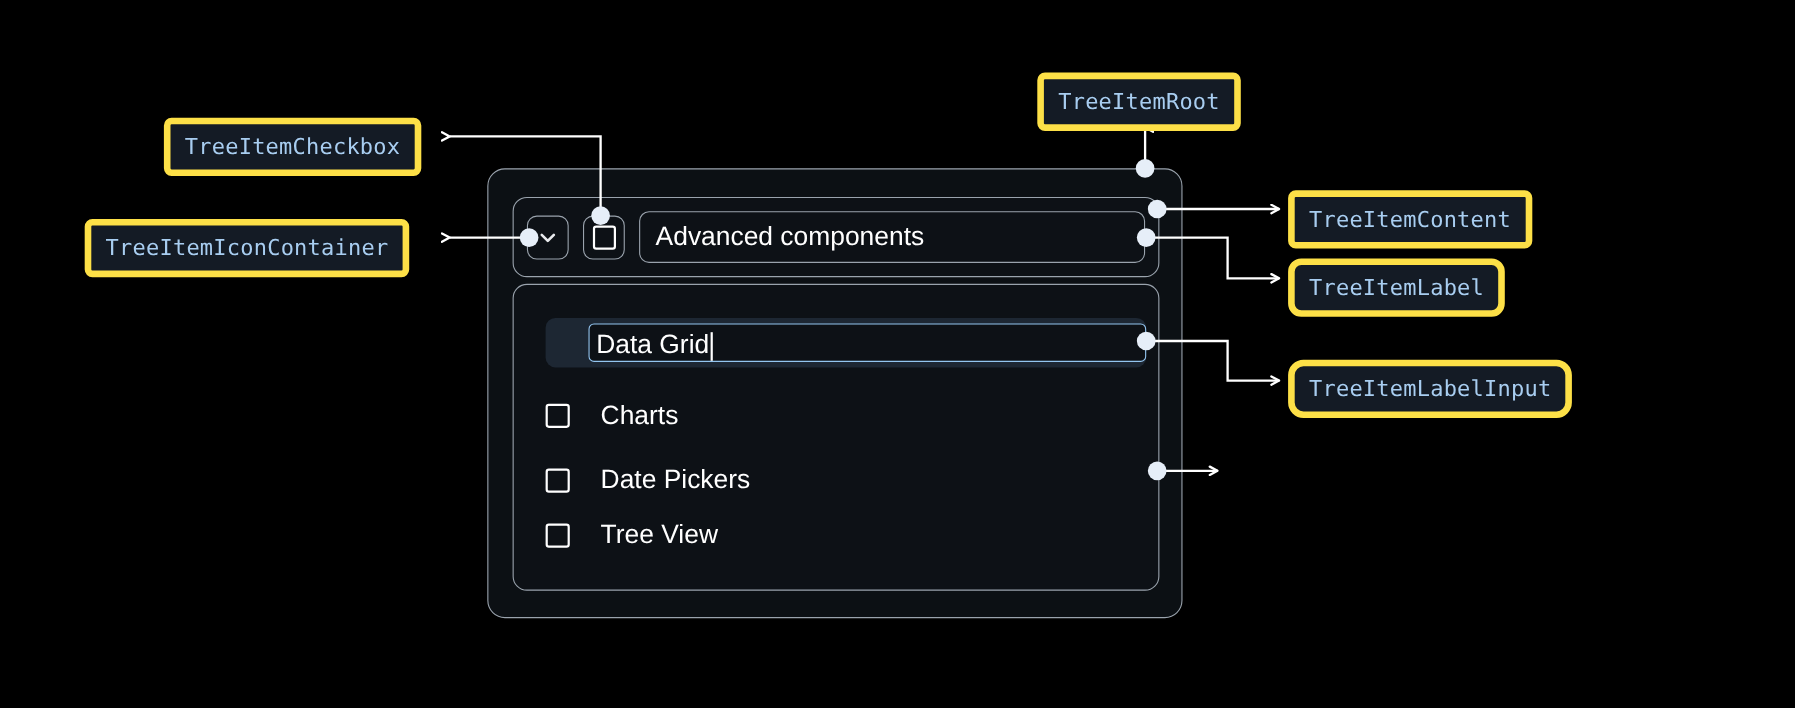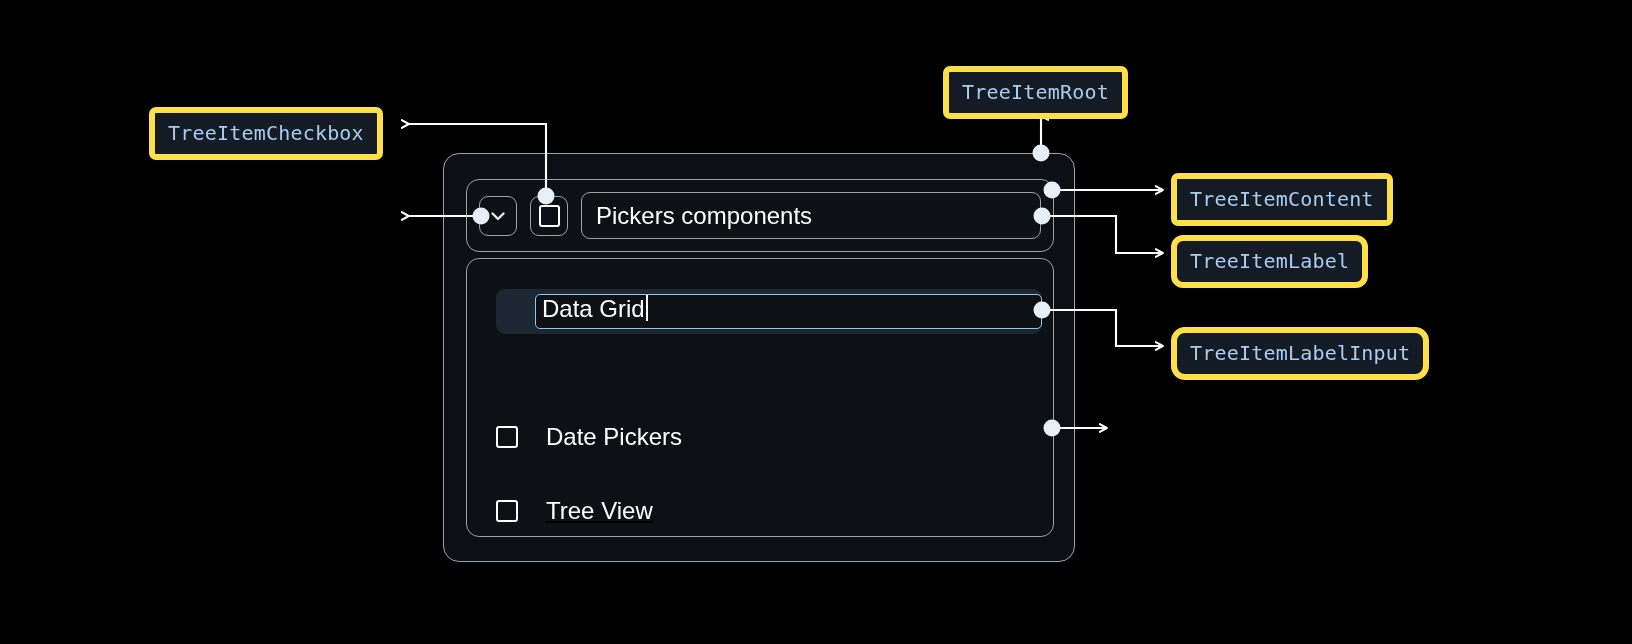--- a/index.html
+++ b/index.html
@@ -172,71 +172,75 @@
   #edit-input {
     box-sizing: border-box;
     margin-left: 27px;
     margin-right: 0;
     flex: 1;
     height: 35px;
     border: 1.5px solid #93c5f0;
     border-radius: 5px;
     background: #0d1116;
     display: flex;
-    align-items: flex-start;
+    align-items: flex-end;
     padding-left: 6px;
   }
   #edit-input .val {
     color: #ffffff;
     font-size: 24px;
     white-space: nowrap;
   }
   #edit-caret {
     display: inline-block;
     width: 2px;
     height: 26px;
     background: #ffffff;
     margin-left: 1px;
   }
 
   #row-charts { top: 99px; }
   #row-dates  { top: 158px; }
-  #row-tree   { top: 232px; text-decoration: underline; }
+  #row-tree   { top: 208px; }
 </style>
 </head>
 <body>
 
 <div id="stage">
 
   <div id="root-box"></div>
 
   <div id="content-box">
     <div class="icon-slot" id="icon-container-slot">
       <svg width="24" height="24" viewBox="0 0 24 24">
         <path d="M6.5 9.5 L12 15 L17.5 9.5" fill="none" stroke="#e8eaed" stroke-width="2.4" stroke-linecap="round" stroke-linejoin="round"></path>
       </svg>
     </div>
     <div class="icon-slot" id="checkbox-slot">
       <div class="chk-square"></div>
     </div>
     <div id="label-box">
-      <span>Pickers components</span>
+      <span>Advanced components</span>
     </div>
   </div>
 
   <div id="group-box">
 
     <div id="row-edit">
       <div class="chk"></div>
       <div id="edit-input">
         <span class="val">Data Grid</span>
           <span id="edit-caret"></span>
       </div>
     </div>
 
+    <div class="tree-row" id="row-charts">
+      <div class="chk"></div>
+      <span class="row-label">Charts</span>
+    </div>
 
     <div class="tree-row" id="row-dates">
       <div class="chk"></div>
       <span class="row-label">Date Pickers</span>
     </div>
 
     <div class="tree-row" id="row-tree">
       <div class="chk"></div>
       <span class="row-label">Tree View</span>
     </div>
@@ -279,20 +283,21 @@
       <circle cx="1041" cy="153" r="8.5"></circle>
       <circle cx="1052" cy="190" r="8.5"></circle>
       <circle cx="1042" cy="216" r="8.5"></circle>
       <circle cx="1042" cy="310" r="8.5"></circle>
       <circle cx="1052" cy="428" r="8.5"></circle>
     </g>
   </svg>
 
   <div class="chip" style="left:149px; top:107px;">TreeItemCheckbox</div>
 
+  <div class="chip" style="left:77px; top:199px;">TreeItemIconContainer</div>
 
   <div class="chip" style="left:943px; top:66px;">TreeItemRoot</div>
 
   <div class="chip" style="left:1171px; top:173px;">TreeItemContent</div>
 
   <div class="chip" style="left:1171px; top:235px;border-radius:12px;">TreeItemLabel</div>
 
   <div class="chip" style="left:1171px; top:327px;border-radius:14px;">TreeItemLabelInput</div>
 
 

